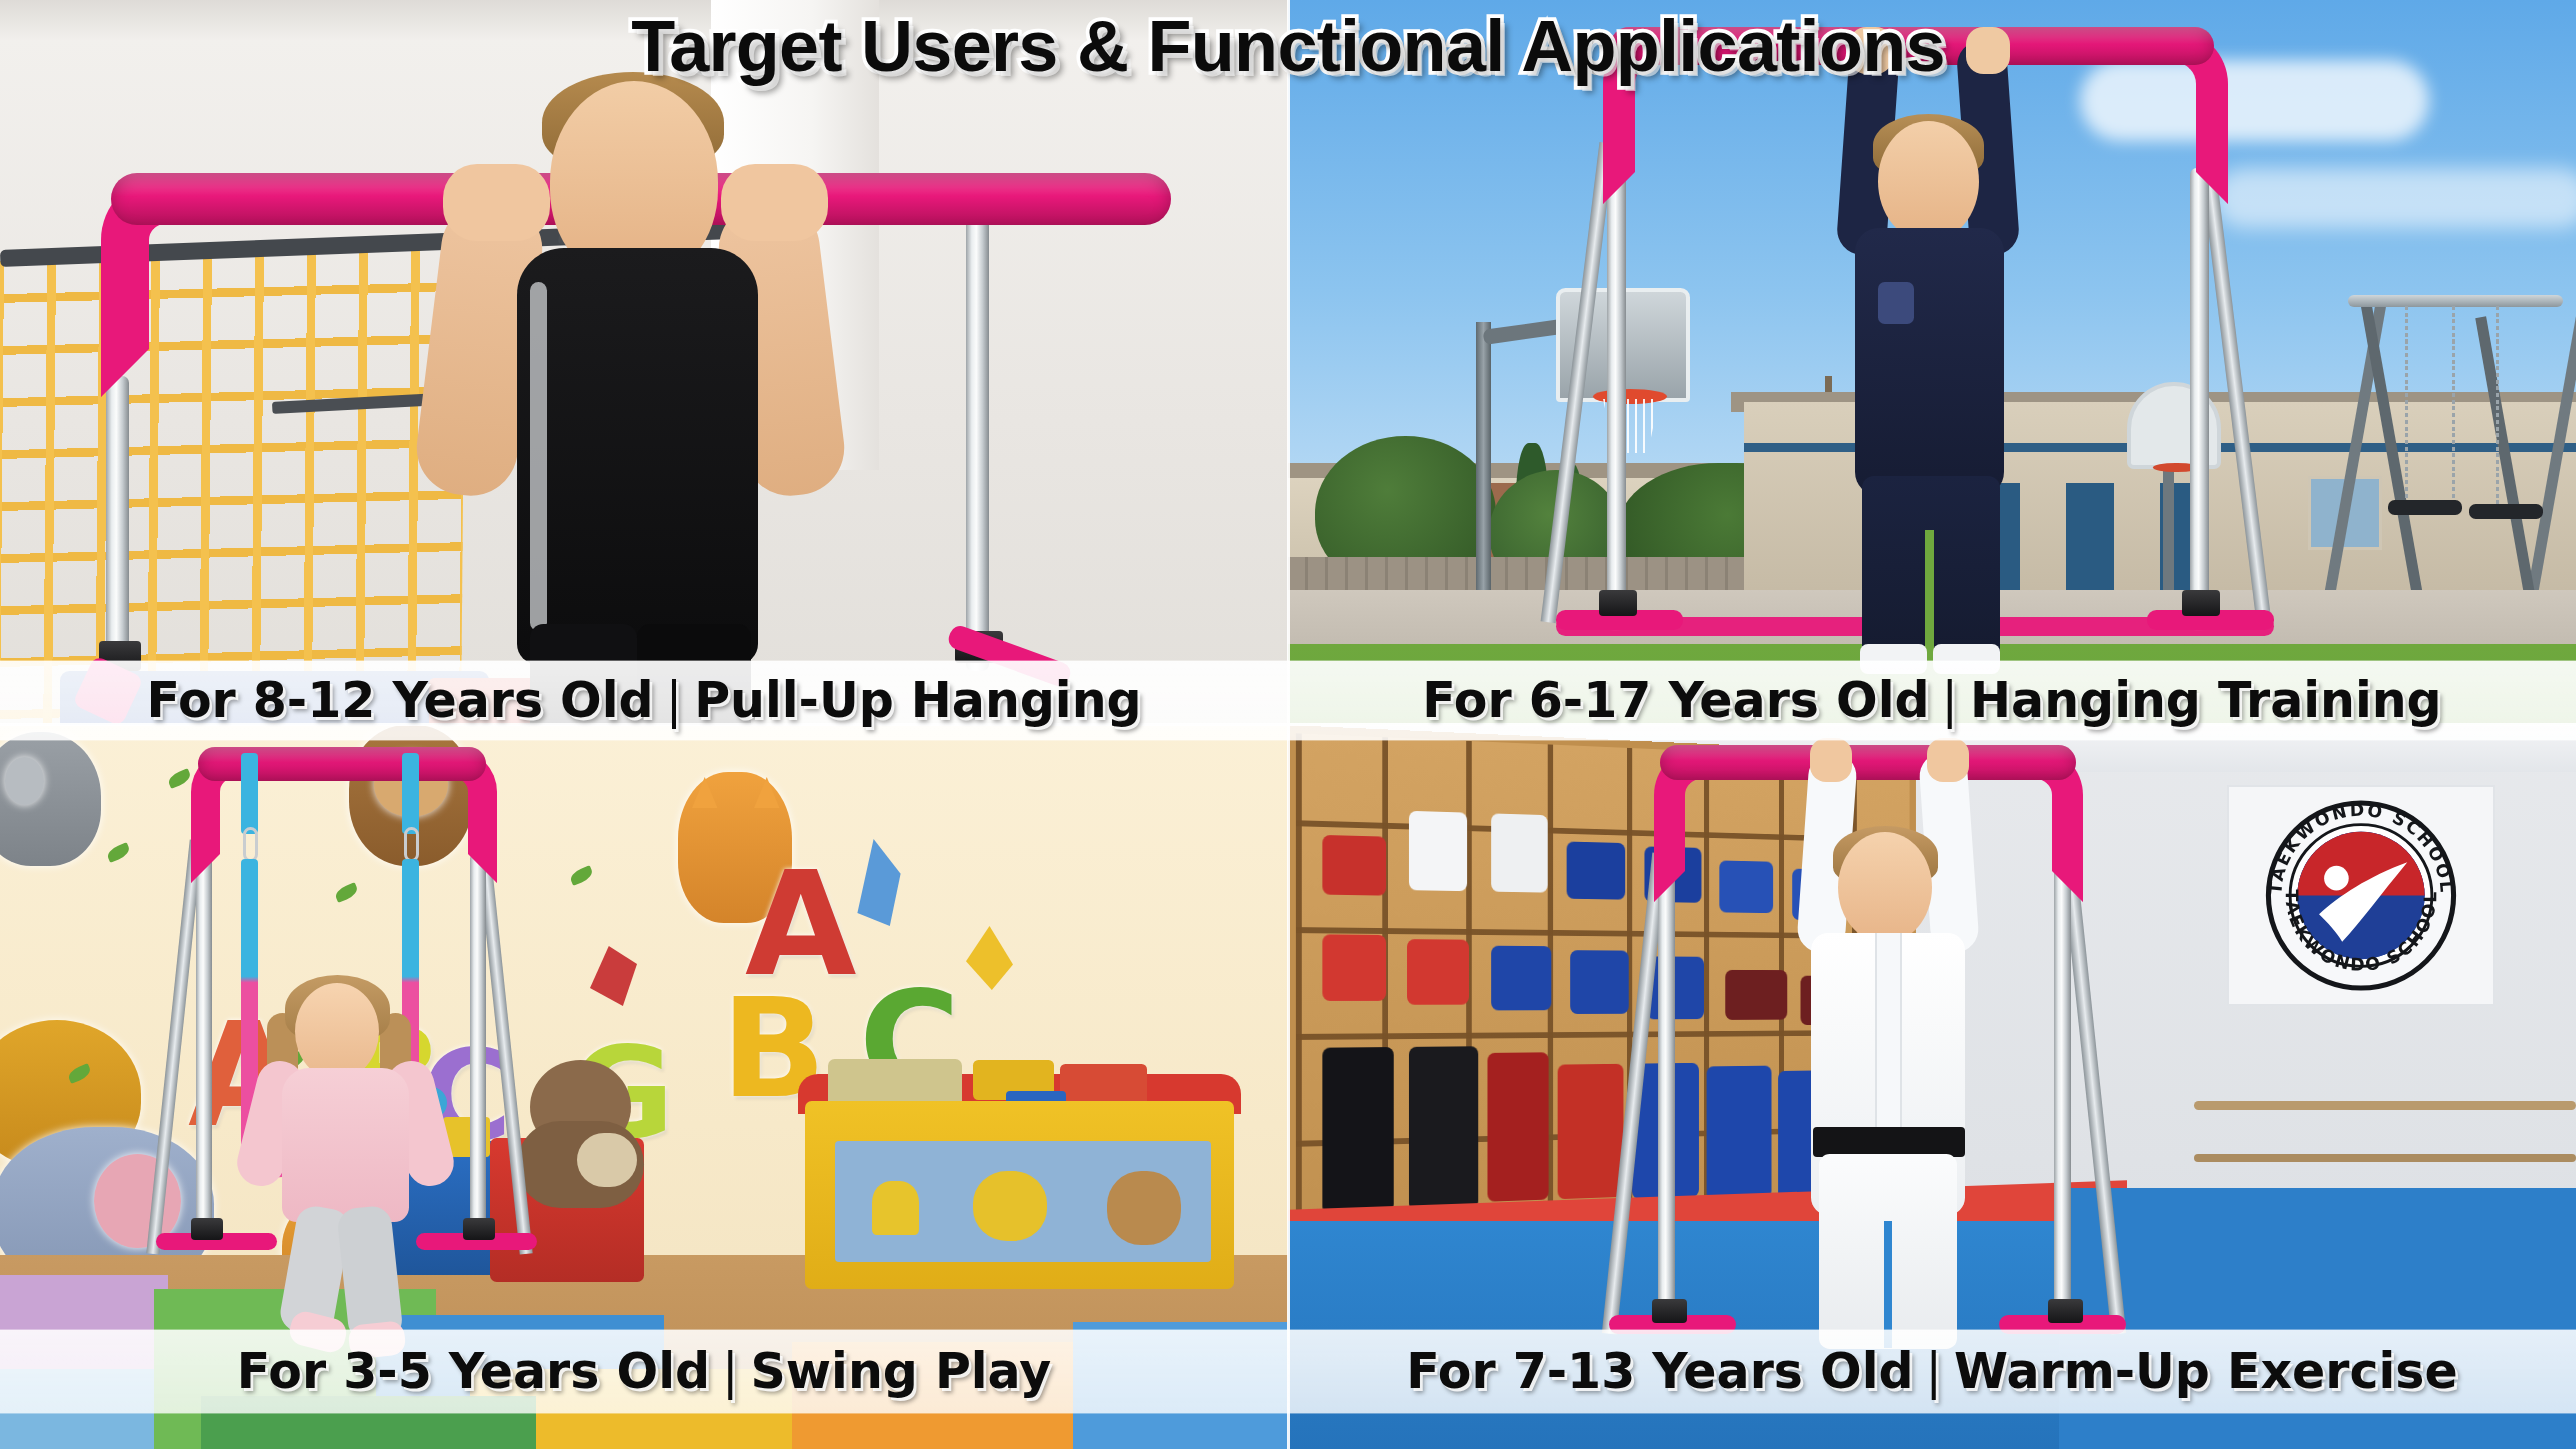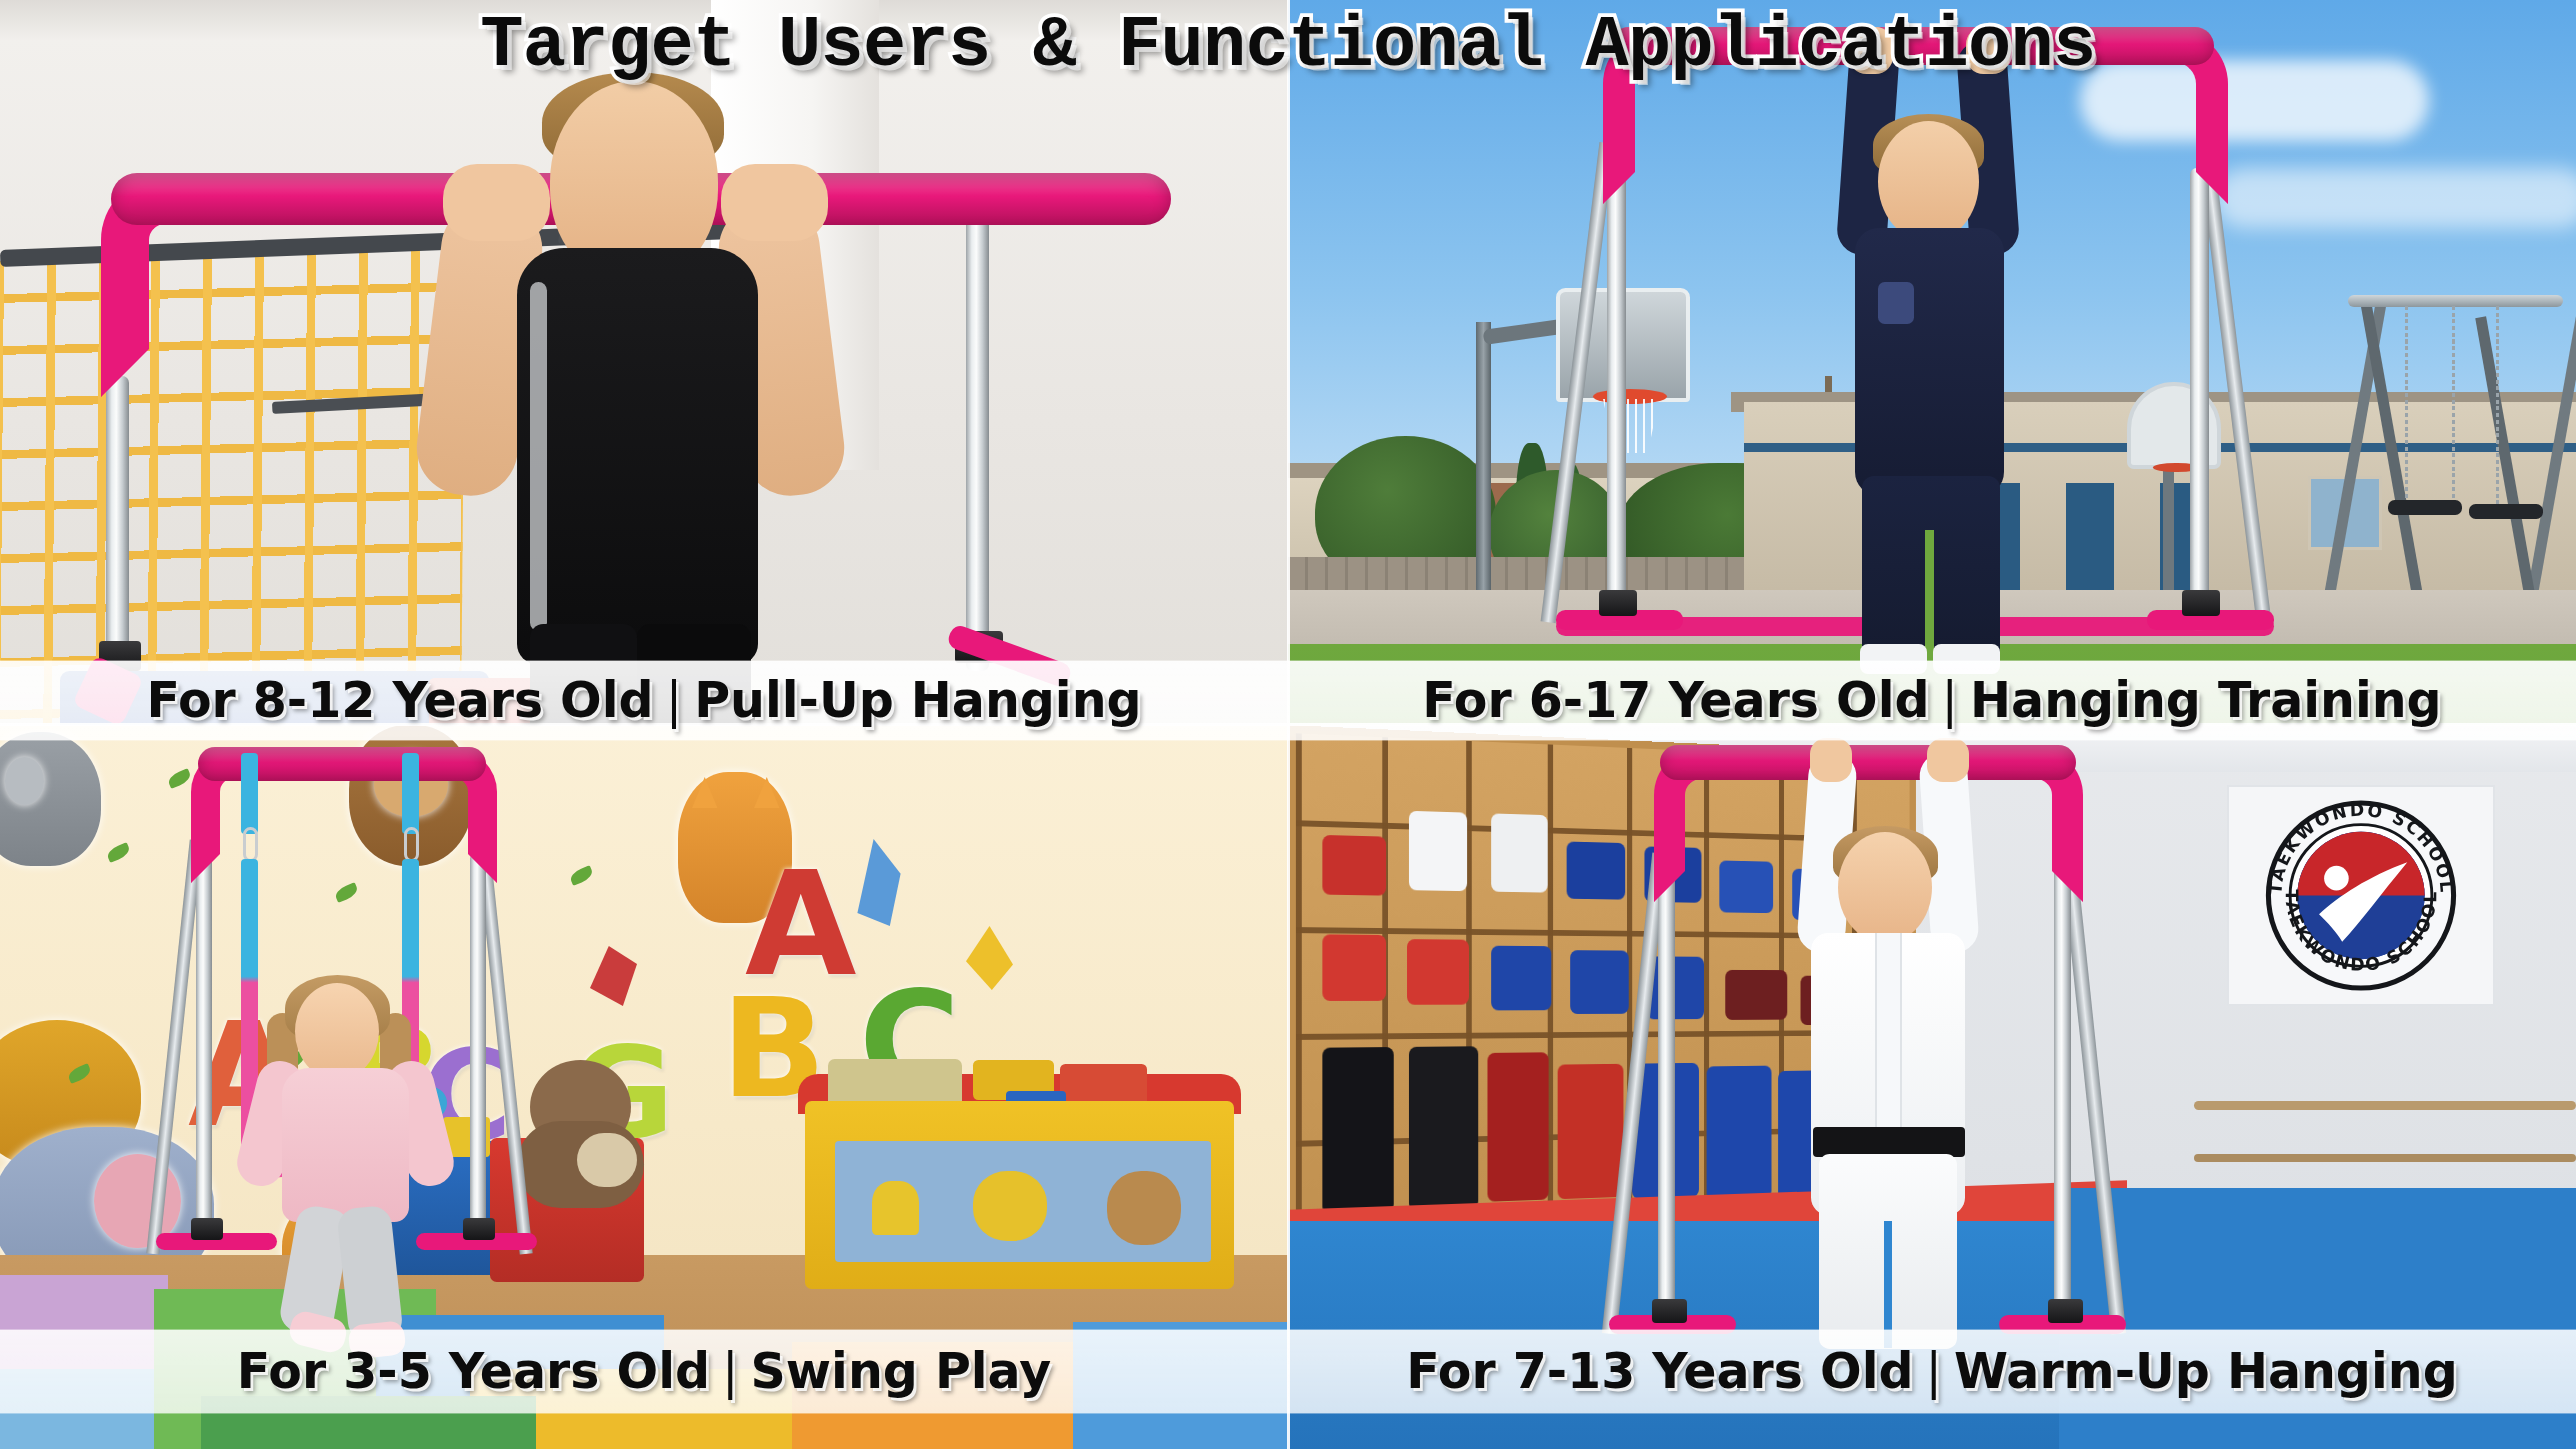--- a/index.html
+++ b/index.html
@@ -214,21 +214,21 @@
   .brb-armL { left:515px; top:27px; width:48px; height:201px; border-radius:25.5px; background:#f7f9fb; transform:rotate(4deg); }
   .brb-armR { left:637px; top:27px; width:48px; height:201px; border-radius:25.5px; background:#f7f9fb; transform:rotate(-4deg); }
   .brb-handL{ left:522px; top:13.4px; width:42px; height:44px; border-radius:16px; background:#f0c79f; }
   .brb-handR{ left:639px; top:13.4px; width:42px; height:44px; border-radius:16px; background:#f0c79f; }
   .brb-pants{ left:531px; top:429px; width:138px; height:195px; border-radius:10.7px; background:linear-gradient(180deg,#fbfcfd,#e8ebee); }
   .brb-gap  { left:596px; top:496px; width:8px; height:127px; background:#2f86d0; }
 
   
   #title-banner { position:absolute; left:0; top:0; width:2576px; height:91px; z-index:40;
                   display:flex; align-items:center; justify-content:center; }
-  #title-text { font-family:Liberation Mono, monospace; font-weight:bold; font-size:72px; letter-spacing:-0.7px;
+  #title-text { font-family:Liberation Sans, sans-serif; font-weight:bold; font-size:72px; letter-spacing:-0.7px;
                 color:#0b0b0b; white-space:nowrap; line-height:1;
                 -webkit-text-stroke:7.4px #ffffff; paint-order:stroke fill;
                 text-shadow:4.7px 4.7px 0 rgba(255,255,255,.55), 6.7px 7.4px 6px rgba(0,0,0,.40); }
 
   .cap-band { position:absolute; z-index:35; display:flex; align-items:center; justify-content:center;
               background:linear-gradient(180deg, rgba(255,255,255,.93), rgba(255,255,255,.88));
               box-shadow:0 0 0 0.7px rgba(255,255,255,.5); }
   .cap-band.row1 { top:661px; height:79px; }
   .cap-band.row2 { top:1330px; height:83px; background:linear-gradient(180deg, rgba(255,255,255,.88), rgba(255,255,255,.80)); }
   .cap-left  { left:0;    width:1288px; }
@@ -581,18 +581,18 @@
   </div>
 
   <div class="cap-band row2 cap-left">
     <span class="cap-text">
       <span>For 3-5 Years Old</span><span class="cap-sep">|</span><span>Swing Play</span>
     </span>
   </div>
 
   <div class="cap-band row2 cap-right">
     <span class="cap-text">
-      <span>For 7-13 Years Old</span><span class="cap-sep">|</span><span>Warm-Up Hanging</span>
+      <span>For 7-13 Years Old</span><span class="cap-sep">|</span><span>Warm-Up Exercise</span>
     </span>
   </div>
 
 </div>
 
 
 </body></html>

